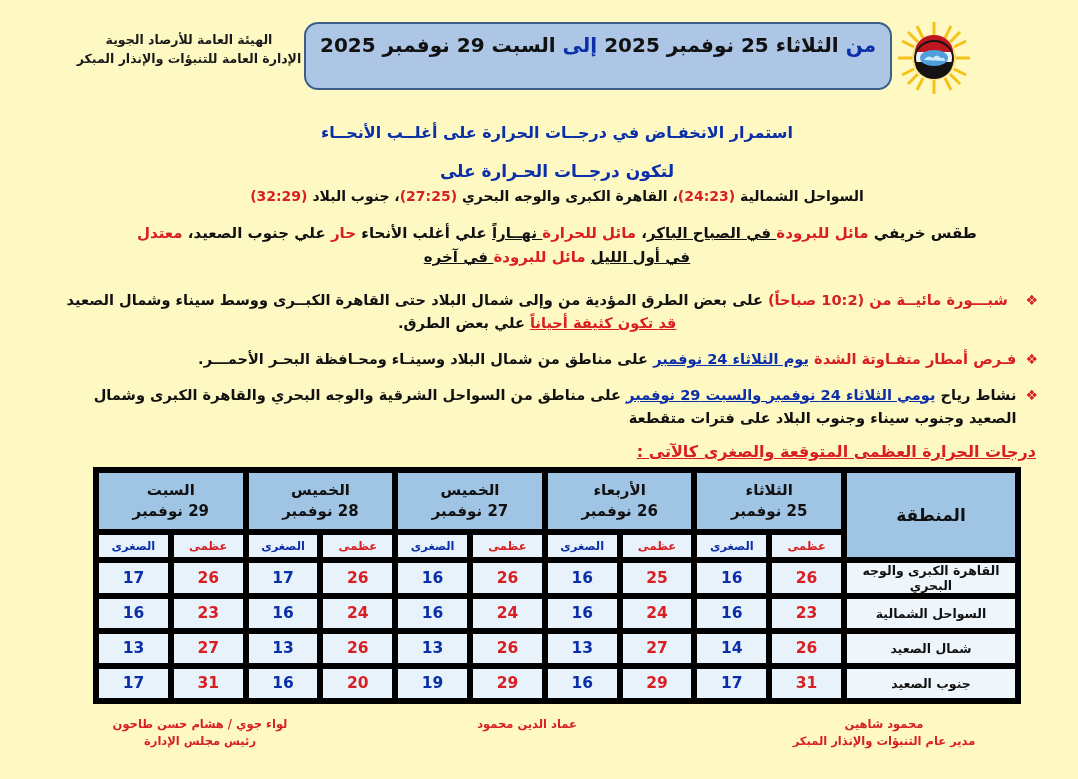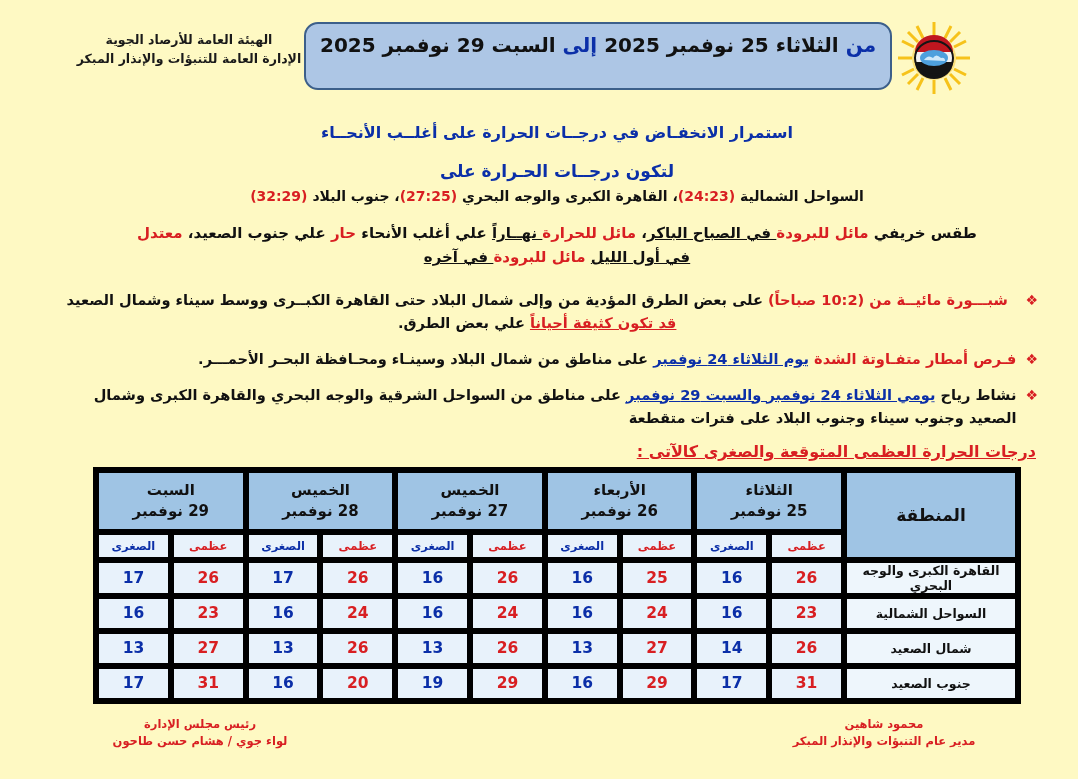--- a/index.html
+++ b/index.html
@@ -375,20 +375,21 @@
         </tr>
       </tbody>
   </table>
 
   <div class="footer">
     <div class="sig right">
       <div>محمود شاهين</div>
       <div>مدير عام التنبؤات والإنذار المبكر</div>
     </div>
     <div class="sig mid">
+      <div>عماد الدين محمود</div>
     </div>
     <div class="sig left">
+      <div>لواء جوي / هشام حسن طاحون</div>
       <div>رئيس مجلس الإدارة</div>
-      <div>لواء جوي / هشام حسن طاحون</div>
     </div>
   </div>
 
 </div>
 
 </body></html>

